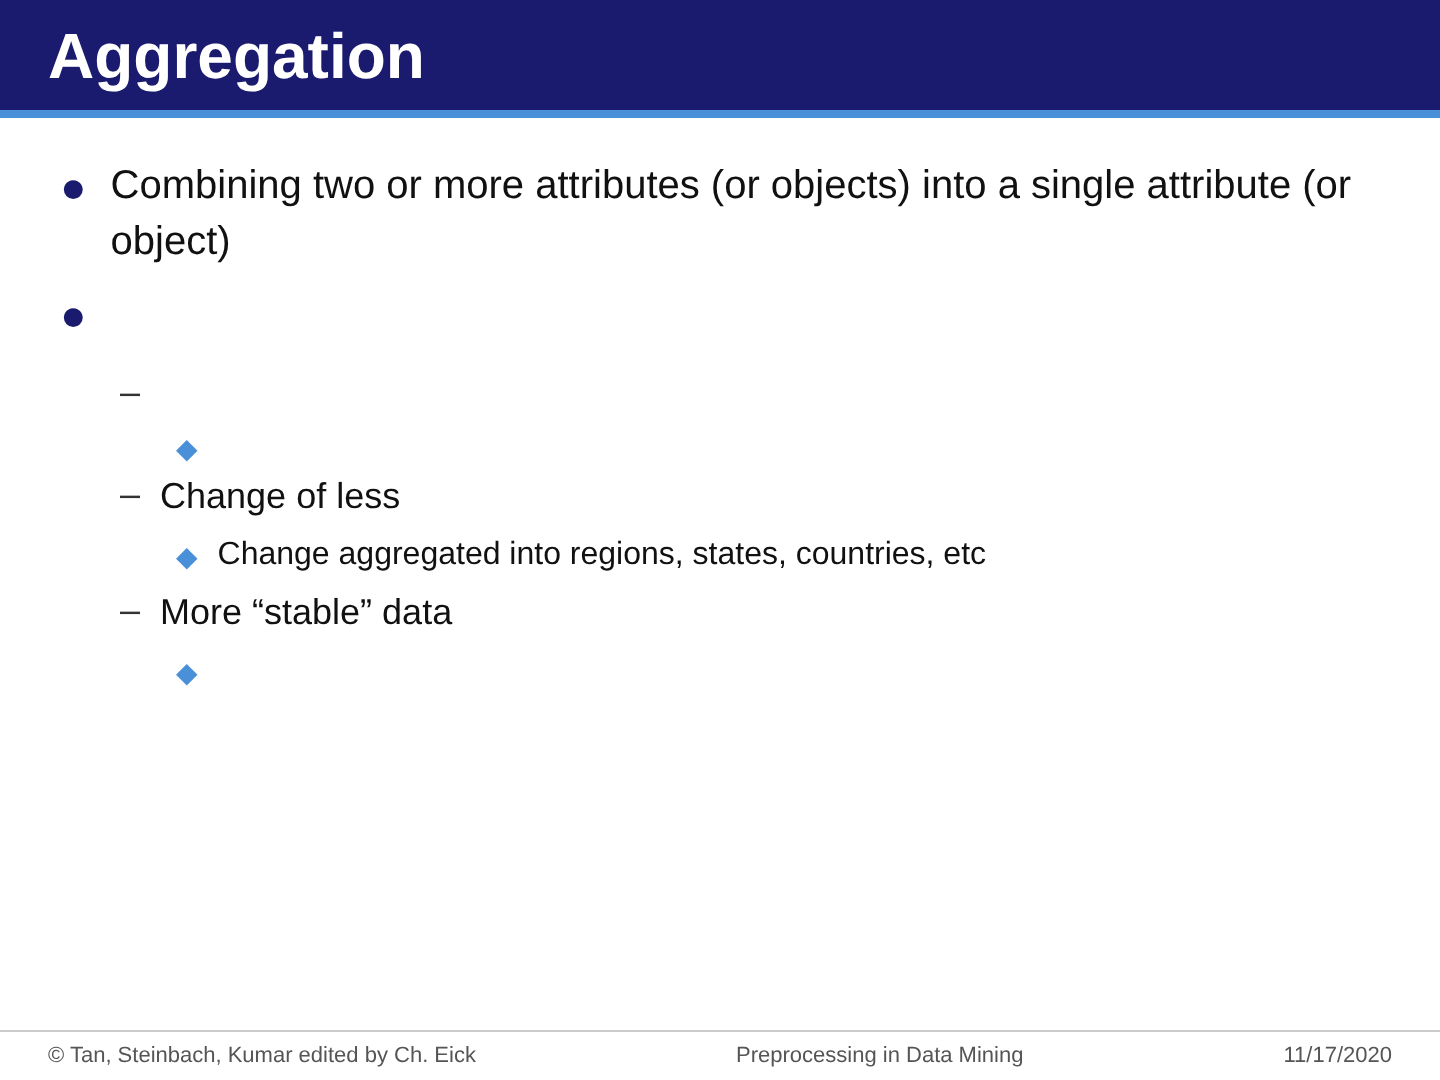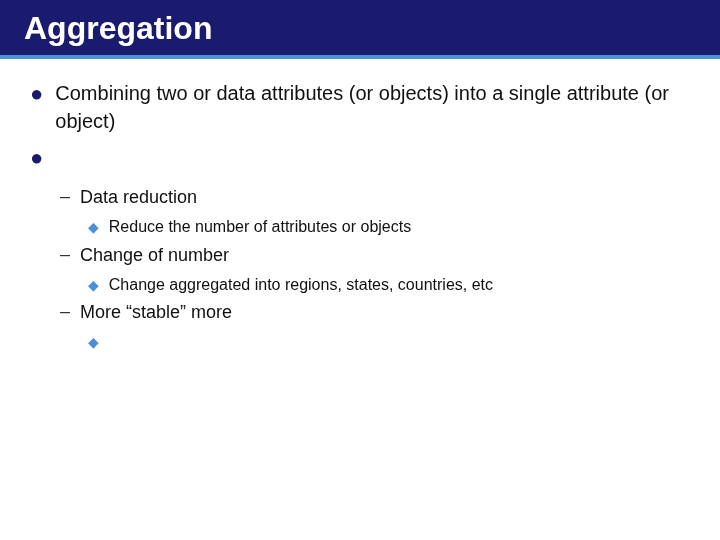--- a/index.html
+++ b/index.html
@@ -151,59 +151,62 @@
 
   <div class="title-bar">
     <h1>Aggregation</h1>
   </div>
   <div class="blue-line"></div>
 
   <div class="content">
 
     <div class="bullet-main">
       <span class="bullet-dot-main">●</span>
-      <span class="bullet-text-main">Combining two or data attributes (or objects) into a single attribute (or object)</span>
+      <span class="bullet-text-main">Combining two or more attributes (or objects) into a single attribute (or object)</span>
     </div>
 
     <div class="bullet-main">
       <span class="bullet-dot-main">●</span>
     </div>
 
     <div class="sub-section">
 
       <div class="dash-item">
         <span class="dash">–</span>
-        <span class="dash-text">Data reduction</span>
       </div>
       <div class="sub-sub-section">
         <div class="diamond-item">
           <span class="diamond">◆</span>
-          <span class="diamond-text">Reduce the number of attributes or objects</span>
         </div>
       </div>
 
       <div class="dash-item">
         <span class="dash">–</span>
-        <span class="dash-text">Change of number</span>
+        <span class="dash-text">Change of less</span>
       </div>
       <div class="sub-sub-section">
         <div class="diamond-item">
           <span class="diamond">◆</span>
           <span class="diamond-text">Change aggregated into regions, states, countries, etc</span>
         </div>
       </div>
 
       <div class="dash-item">
         <span class="dash">–</span>
-        <span class="dash-text">More “stable” more</span>
+        <span class="dash-text">More “stable” data</span>
       </div>
       <div class="sub-sub-section">
         <div class="diamond-item">
           <span class="diamond">◆</span>
         </div>
       </div>
 
     </div>
 
   </div>
 
+  <div class="footer">
+    <span class="footer-left">© Tan, Steinbach, Kumar  edited by Ch. Eick</span>
+    <span class="footer-center">Preprocessing in Data Mining</span>
+    <span class="footer-right">11/17/2020</span>
+  </div>
 
 </div>
 
 </body></html>

